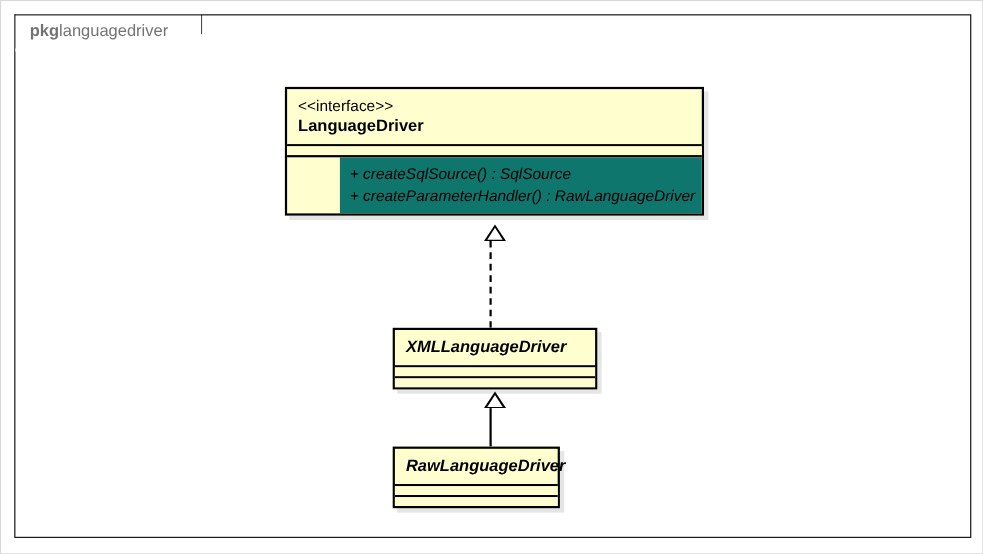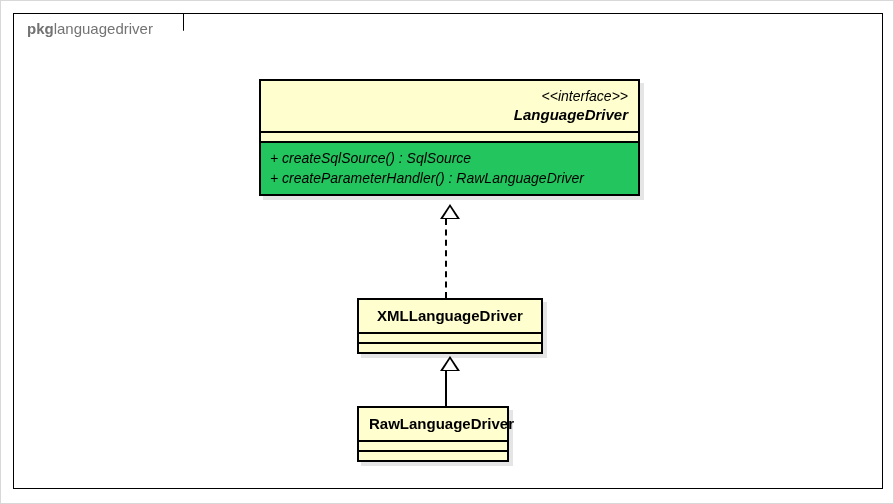--- a/index.html
+++ b/index.html
@@ -80,44 +80,44 @@
   .cls {
     position: absolute;
     box-sizing: border-box;
     border: 2px solid #000000;
     background: #fefece;
     box-shadow: 4px 4px 0 rgba(0,0,0,0.10);
     z-index: 5;
   }
   .cls-head {
     padding: 6px 10px 7px 10px;
-    text-align: right;
+    text-align: left;
     border-bottom: 2px solid #000000;
-    font-style: italic;
   }
   .cls-stereo {
     font-size: 14px;
     color: #000000;
     line-height: 18px;
   }
   .cls-title {
     font-size: 15px;
     font-weight: bold;
     color: #000000;
     line-height: 19px;
   }
   .cls-compartment-empty {
     height: 8px;
     border-bottom: 2px solid #000000;
     background: #fefece;
   }
   .cls-compartment-empty.last { border-bottom: none; }
   .cls-members {
     padding: 5px 9px 6px 9px;
-    background: #22c55e;
+    background: #0f766e;
+    margin-left: 48px;
   }
   .member {
     font-size: 14px;
     font-style: italic;
     color: #000000;
     line-height: 20px;
     white-space: nowrap;
   }
 
   
@@ -132,22 +132,22 @@
     top: 284px;
     width: 186px;
   }
   #box-raw {
     left: 343px;
     top: 392px;
     width: 152px;
   }
   .sub-head {
     padding: 6px 10px 7px 10px;
-    text-align: center;
     border-bottom: 2px solid #000000;
+    font-style: italic;
   }
 
   
   .link-line {
     position: absolute;
     width: 0;
     border-left-width: 2px;
     border-left-color: #000000;
     z-index: 2;
   }

